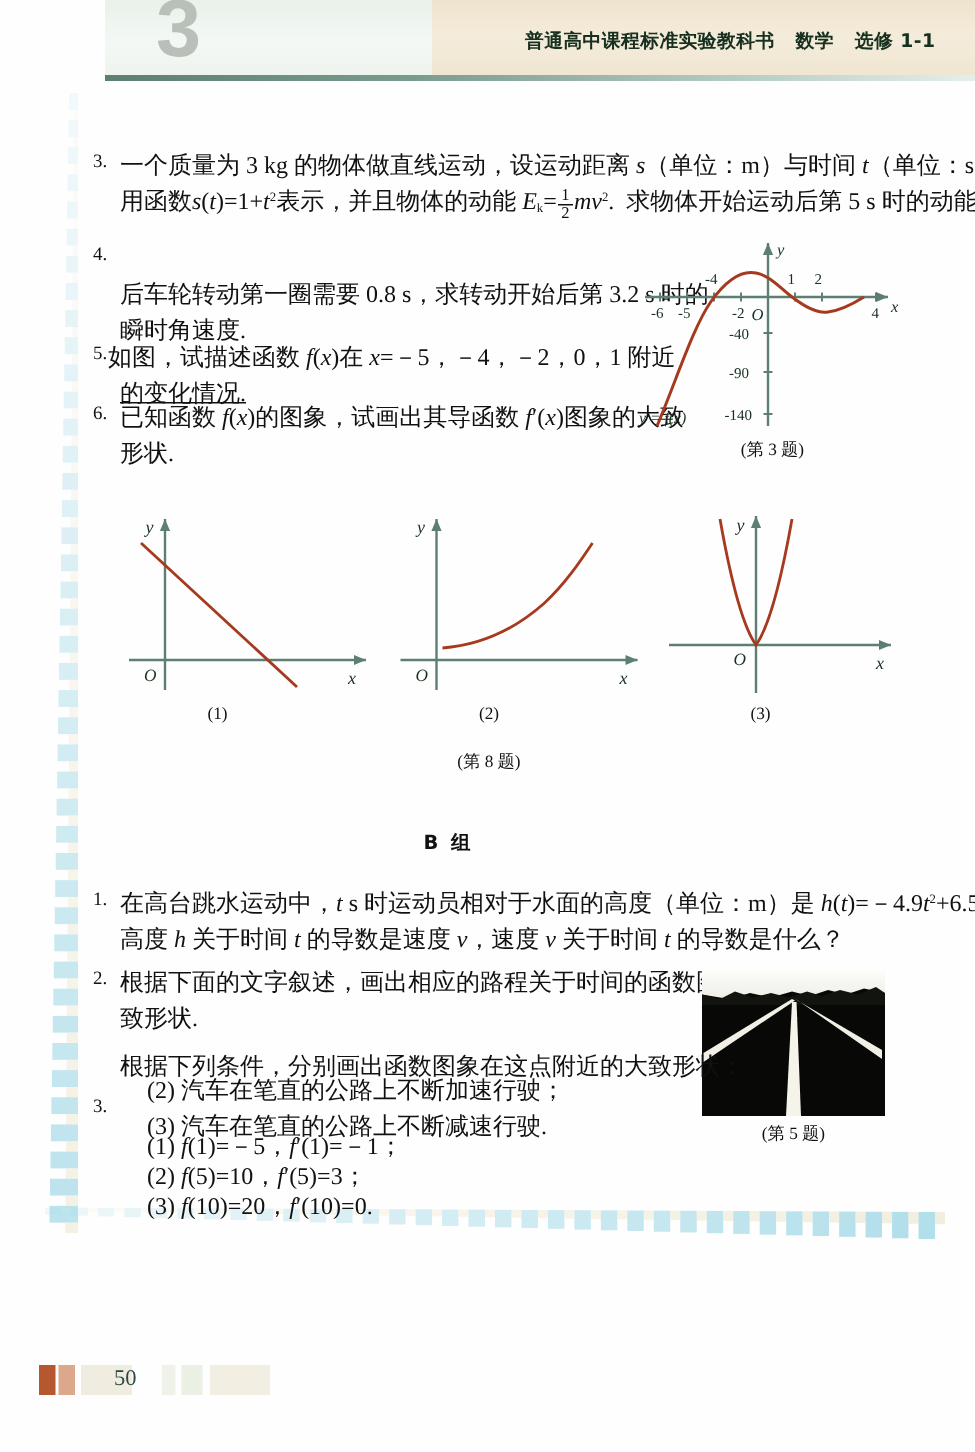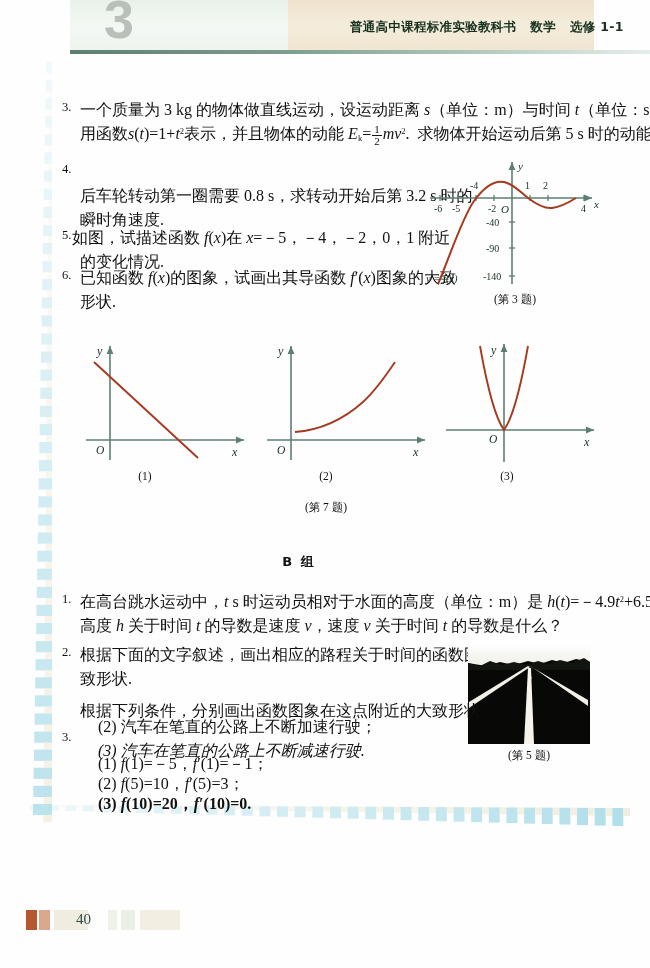--- a/index.html
+++ b/index.html
@@ -31,21 +31,21 @@
   }
   .hdr-left {
     position: absolute;
     left: 0; top: 0;
     width: 218px; height: 52px;
     background: linear-gradient(180deg,#e9f1ea 0%, #f4f8f4 55%, #eef3ee 100%);
   }
   .hdr-right {
     position: absolute;
     left: 218px; top: 0;
-    width: 306px; height: 52px;
+    width: 362px; height: 52px;
     background: linear-gradient(180deg,#efe3cd 0%, #f4ecdb 50%, #efe5d0 100%);
   }
   .hdr-rule {
     position: absolute;
     left: 0; top: 50px;
     width: 580px; height: 4px;
     background: linear-gradient(90deg,#5d7f72 0%, #7a9b8c 35%, #b9cfc4 75%, #e6eee9 100%);
   }
   .chapter-num {
     position: absolute;
@@ -344,21 +344,21 @@
   </div>
 
   <div class="num" style="left:62px; top:162px;">4.</div>
   <div class="ln" style="left:80px; top:186px;text-align:right;">后车轮转动第一圈需要 0.8 s，求转动开始后第 3.2 s 时的</div>
   <div class="ln" style="left:80px; top:210px;">瞬时角速度.</div>
 
   <div class="num" style="left:62px; top:228px;">5.</div>
   <div class="ln" style="left:72px; top:228px;">
     如图，试描述函数 <span class="mi">f</span>(<span class="mi">x</span>)在 <span class="mi">x</span>=－5，－4，－2，0，1 附近
   </div>
-  <div class="ln" style="left:80px; top:252px;">的变化情况.</div>
+  <div class="ln" style="left:80px; top:252px;text-decoration:underline;">的变化情况.</div>
 
   <div class="num" style="left:62px; top:268px;">6.</div>
   <div class="ln" style="left:80px; top:268px;">
     已知函数 <span class="mi">f</span>(<span class="mi">x</span>)的图象，试画出其导函数 <span class="mi">f</span>′(<span class="mi">x</span>)图象的大致
   </div>
   <div class="ln" style="left:80px; top:292px;">形状.</div>
 
   <div class="fig" style="left:424px; top:156px;">
     <svg width="180" height="135" viewBox="0 0 180 135">
 
@@ -442,37 +442,37 @@
       <line x1="60" y1="122" x2="60" y2="4" stroke="#5d7f72" stroke-width="1.6"></line>
       <polygon points="60,4 56.6,12 63.4,12" fill="#5d7f72"></polygon>
       <path d="M 36,6 C 42,40 50,76 60,90 C 70,76 78,40 84,6" fill="none" stroke="#a63a1e" stroke-width="1.9"></path>
       <text x="45" y="103" font-family="Liberation Serif, serif" font-size="11.5" font-style="italic" fill="#17301f">O</text>
       <text x="140" y="106" font-family="Liberation Serif, serif" font-size="12" font-style="italic" fill="#17301f">x</text>
       <text x="47" y="14" font-family="Liberation Serif, serif" font-size="12" font-style="italic" fill="#17301f">y</text>
     </svg>
   </div>
   <div class="cap" style="left:477px; top:470px; width:60px;">(3)</div>
 
-  <div class="cap" style="left:268px; top:500px; width:116px;">(第 7 题)</div>
+  <div class="cap" style="left:268px; top:500px; width:116px;">(第 8 题)</div>
 
   <div id="bzu">B  组</div>
 
   <div class="num" style="left:62px; top:592px;">1.</div>
   <div class="ln" style="left:80px; top:592px;">
     在高台跳水运动中，<span class="mi">t</span> s 时运动员相对于水面的高度（单位：m）是 <span class="mi">h</span>(<span class="mi">t</span>)=－4.9<span class="mi">t</span><span class="supr">2</span>+6.5+10.
   </div>
   <div class="ln" style="left:80px; top:616px;">
     高度 <span class="mi">h</span> 关于时间 <span class="mi">t</span> 的导数是速度 <span class="mi">v</span>，速度 <span class="mi">v</span> 关于时间 <span class="mi">t</span> 的导数是什么？
   </div>
 
   <div class="num" style="left:62px; top:645px;">2.</div>
   <div class="ln" style="left:80px; top:645px;">根据下面的文字叙述，画出相应的路程关于时间的函数图象的大</div>
   <div class="ln" style="left:80px; top:669px;">致形状.</div>
   <div class="ln" style="left:98px; top:717px;">(2) 汽车在笔直的公路上不断加速行驶；</div>
-  <div class="ln" style="left:98px; top:741px;font-style:italic;">(3) 汽车在笔直的公路上不断减速行驶.</div>
+  <div class="ln" style="left:98px; top:741px;">(3) 汽车在笔直的公路上不断减速行驶.</div>
 
   <div id="road">
     <svg width="122" height="98" viewBox="0 0 122 98">
       <defs>
         <linearGradient id="skyg" x1="0" y1="0" x2="0" y2="1">
           <stop offset="0%" stop-color="#fdfdfb"></stop>
           <stop offset="100%" stop-color="#efeee6"></stop>
         </linearGradient>
       </defs>
       <rect x="0" y="0" width="122" height="98" fill="#080806"></rect>
@@ -492,27 +492,27 @@
   <div class="cap" style="left:470px; top:748px; width:118px;">(第 5 题)</div>
 
   <div class="num" style="left:62px; top:730px;">3.</div>
   <div class="ln" style="left:80px; top:701px;">根据下列条件，分别画出函数图象在这点附近的大致形状：</div>
   <div class="ln" style="left:98px; top:754px;">
     (1) <span class="mi">f</span>(1)=－5，<span class="mi">f</span>′(1)=－1；
   </div>
   <div class="ln" style="left:98px; top:774px;text-align:center;">
     (2) <span class="mi">f</span>(5)=10，<span class="mi">f</span>′(5)=3；
   </div>
-  <div class="ln" style="left:98px; top:794px;font-weight:bold;">
+  <div class="ln" style="left:98px; top:794px;">
     (3) <span class="mi">f</span>(10)=20，<span class="mi">f</span>′(10)=0.
   </div>
 
   <div id="pagenum-row">
     <div class="sw" style="left:18px; width:11px; background:#b5572f;"></div>
     <div class="sw" style="left:31px; width:11px; background:#dca88c;"></div>
     <div class="sw" style="left:46px; width:34px; background:#f1ece0;"></div>
     <div class="sw" style="left:100px; width:9px; background:#eef2e9;"></div>
     <div class="sw" style="left:113px; width:14px; background:#eaf0e4;"></div>
     <div class="sw" style="left:132px; width:40px; background:#f2efe2;"></div>
-    <div id="pagenum">40</div>
+    <div id="pagenum">50</div>
   </div>
 
 </div>
 
 </body></html>

